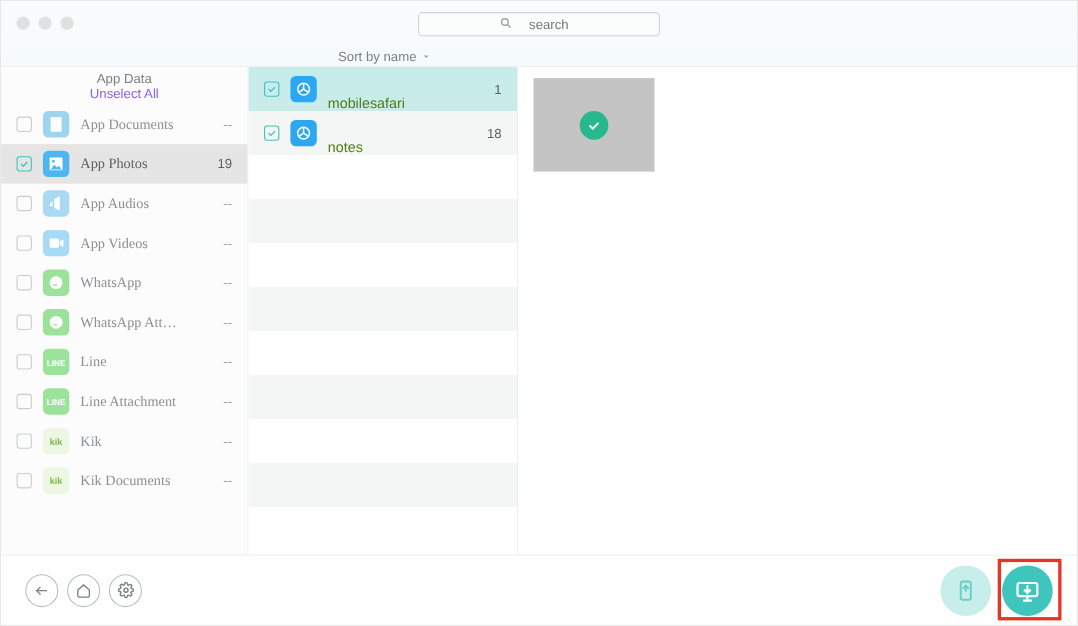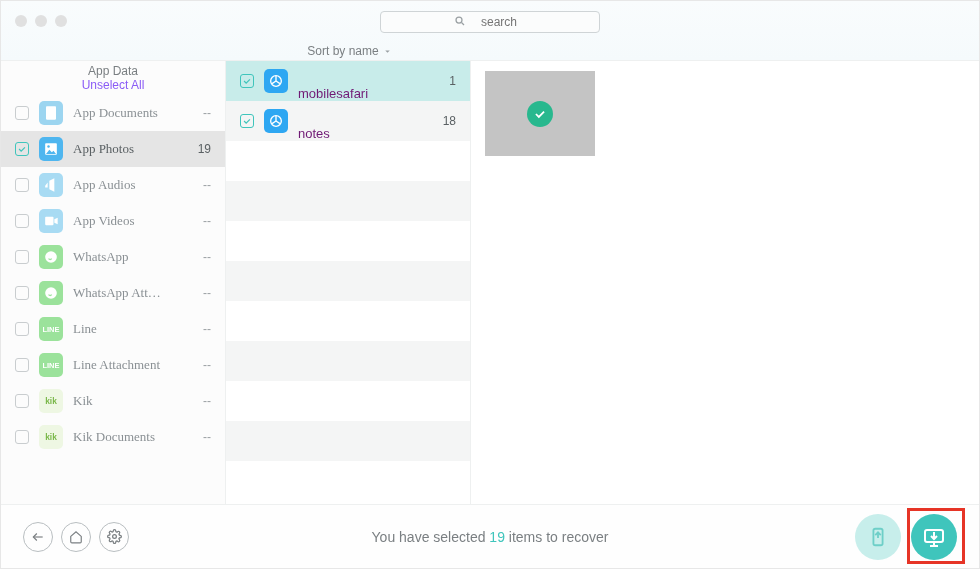--- a/index.html
+++ b/index.html
@@ -65,21 +65,21 @@
 .mid-row {
   display: flex; align-items: center; height: 40px; padding: 0 14px; gap: 10px;
 }
 .mid-row:nth-child(even) { background: #f4f5f5; }
 .mid-row.selected { background: #d6f2f0; }
 .mid-row:nth-child(1).selected { background: #c8ecea; }
 .app-ico {
   width: 24px; height: 24px; border-radius: 5px; background: #2ea7f2;
   display: flex; align-items: center; justify-content: center; flex-shrink: 0;
 }
-.mid-label { flex: 1; font-size: 13px; color: #701a75; margin-top: 24px; }
+.mid-label { flex: 1; font-size: 13px; color: #4d7c0f; margin-top: 24px; }
 .mid-count { font-size: 12px; color: #5a6063; }
 .preview { flex: 1; padding: 10px 14px; }
 .thumb {
   width: 110px; height: 85px; background: #c4c4c4; display: flex;
   align-items: center; justify-content: center;
 }
 .thumb-badge {
   width: 26px; height: 26px; border-radius: 50%; background: #28b88e;
   display: flex; align-items: center; justify-content: center;
 }
@@ -327,23 +327,20 @@
           <path d="M3 11l9-8 9 8v9a2 2 0 0 1-2 2H5a2 2 0 0 1-2-2z"></path>
         </svg>
     </div>
     <div class="circ-btn">
       <svg width="15" height="15" viewBox="0 0 24 24" fill="none" stroke="currentColor" stroke-width="2">
           <circle cx="12" cy="12" r="3"></circle>
           <path d="M19.4 15a1.7 1.7 0 0 0 .34 1.87l.06.06a2 2 0 1 1-2.83 2.83l-.06-.06a1.7 1.7 0 0 0-1.87-.34 1.7 1.7 0 0 0-1 1.56V21a2 2 0 1 1-4 0v-.09a1.7 1.7 0 0 0-1-1.56 1.7 1.7 0 0 0-1.87.34l-.06.06a2 2 0 1 1-2.83-2.83l.06-.06a1.7 1.7 0 0 0 .34-1.87 1.7 1.7 0 0 0-1.56-1H3a2 2 0 1 1 0-4h.09a1.7 1.7 0 0 0 1.56-1 1.7 1.7 0 0 0-.34-1.87l-.06-.06a2 2 0 1 1 2.83-2.83l.06.06a1.7 1.7 0 0 0 1.87.34H9a1.7 1.7 0 0 0 1-1.56V3a2 2 0 1 1 4 0v.09a1.7 1.7 0 0 0 1 1.56 1.7 1.7 0 0 0 1.87-.34l.06-.06a2 2 0 1 1 2.83 2.83l-.06.06a1.7 1.7 0 0 0-.34 1.87V9a1.7 1.7 0 0 0 1.56 1H21a2 2 0 1 1 0 4h-.09a1.7 1.7 0 0 0-1.56 1z"></path>
         </svg>
     </div>
   </div>
-  <div class="status">
-    <span>You have selected </span><span class="n">19</span><span> items to recover</span>
-  </div>
   <div class="actions">
     <div class="act-btn device">
       <svg width="22" height="22" viewBox="0 0 24 24" fill="none" stroke="currentColor" stroke-width="2">
           <rect x="7" y="3" width="10" height="18" rx="2"></rect>
           <line x1="12" y1="7" x2="12" y2="13"></line>
           <polyline points="9 10 12 7 15 10"></polyline>
         </svg>
     </div>
     <div class="act-btn computer">
       <svg width="24" height="24" viewBox="0 0 24 24" fill="none" stroke="#fff" stroke-width="2">

